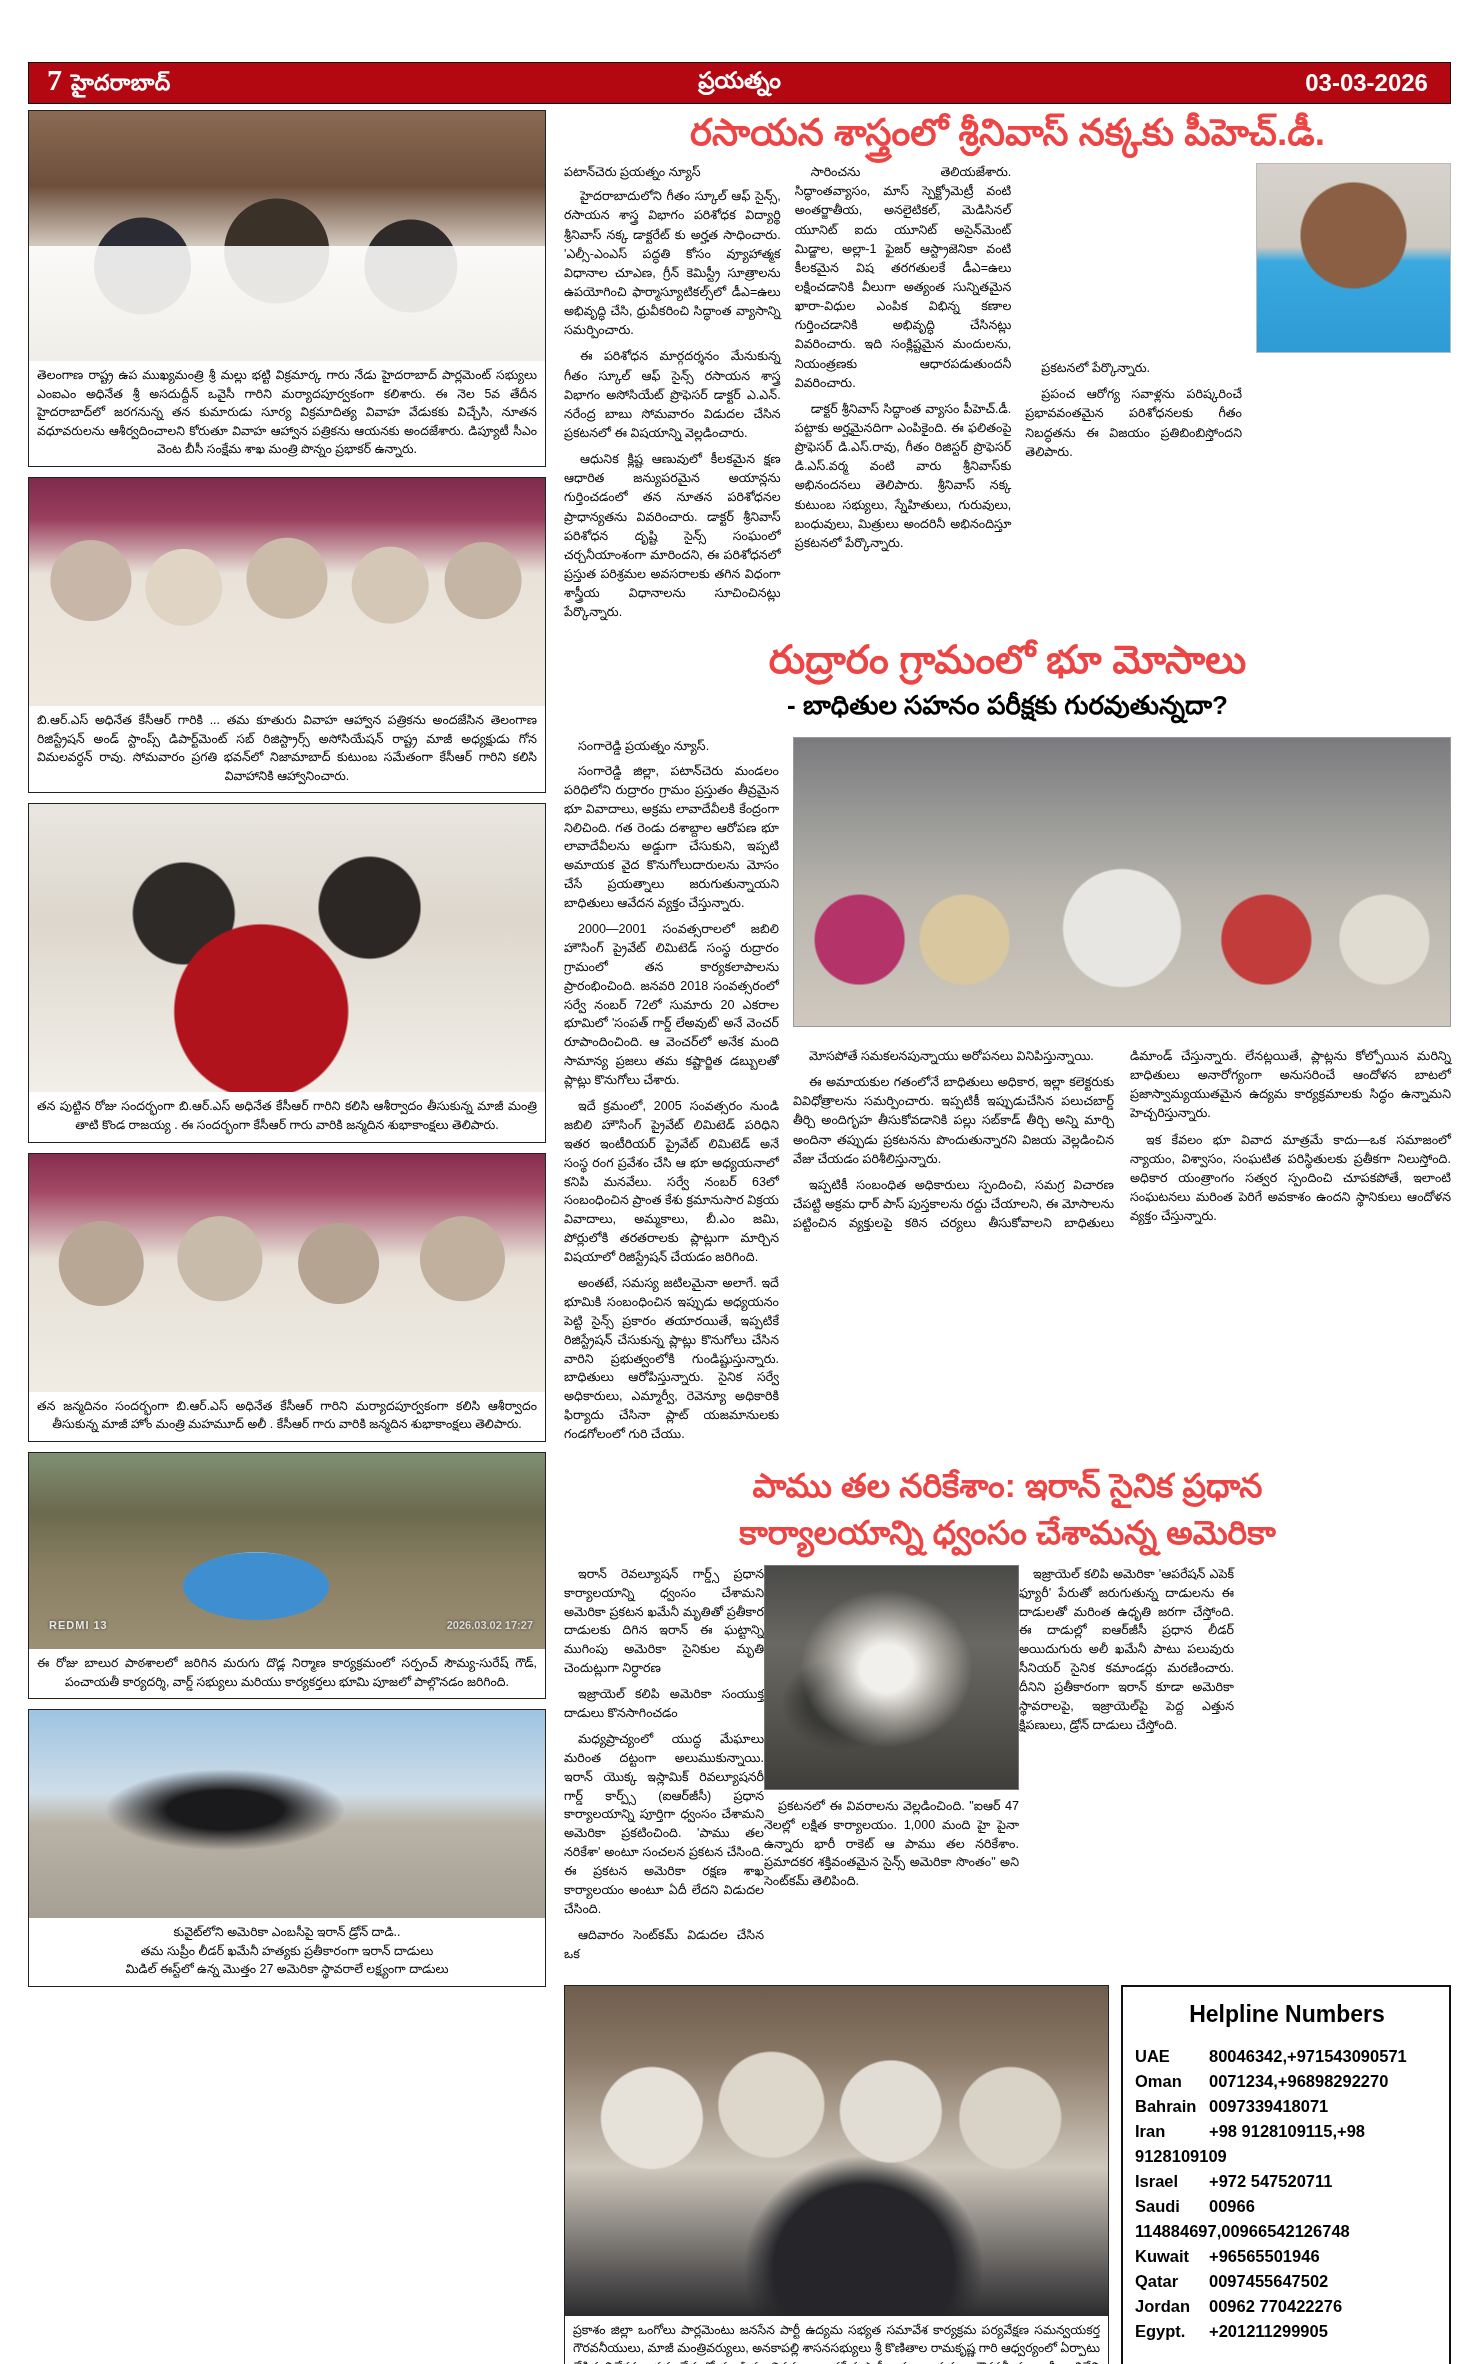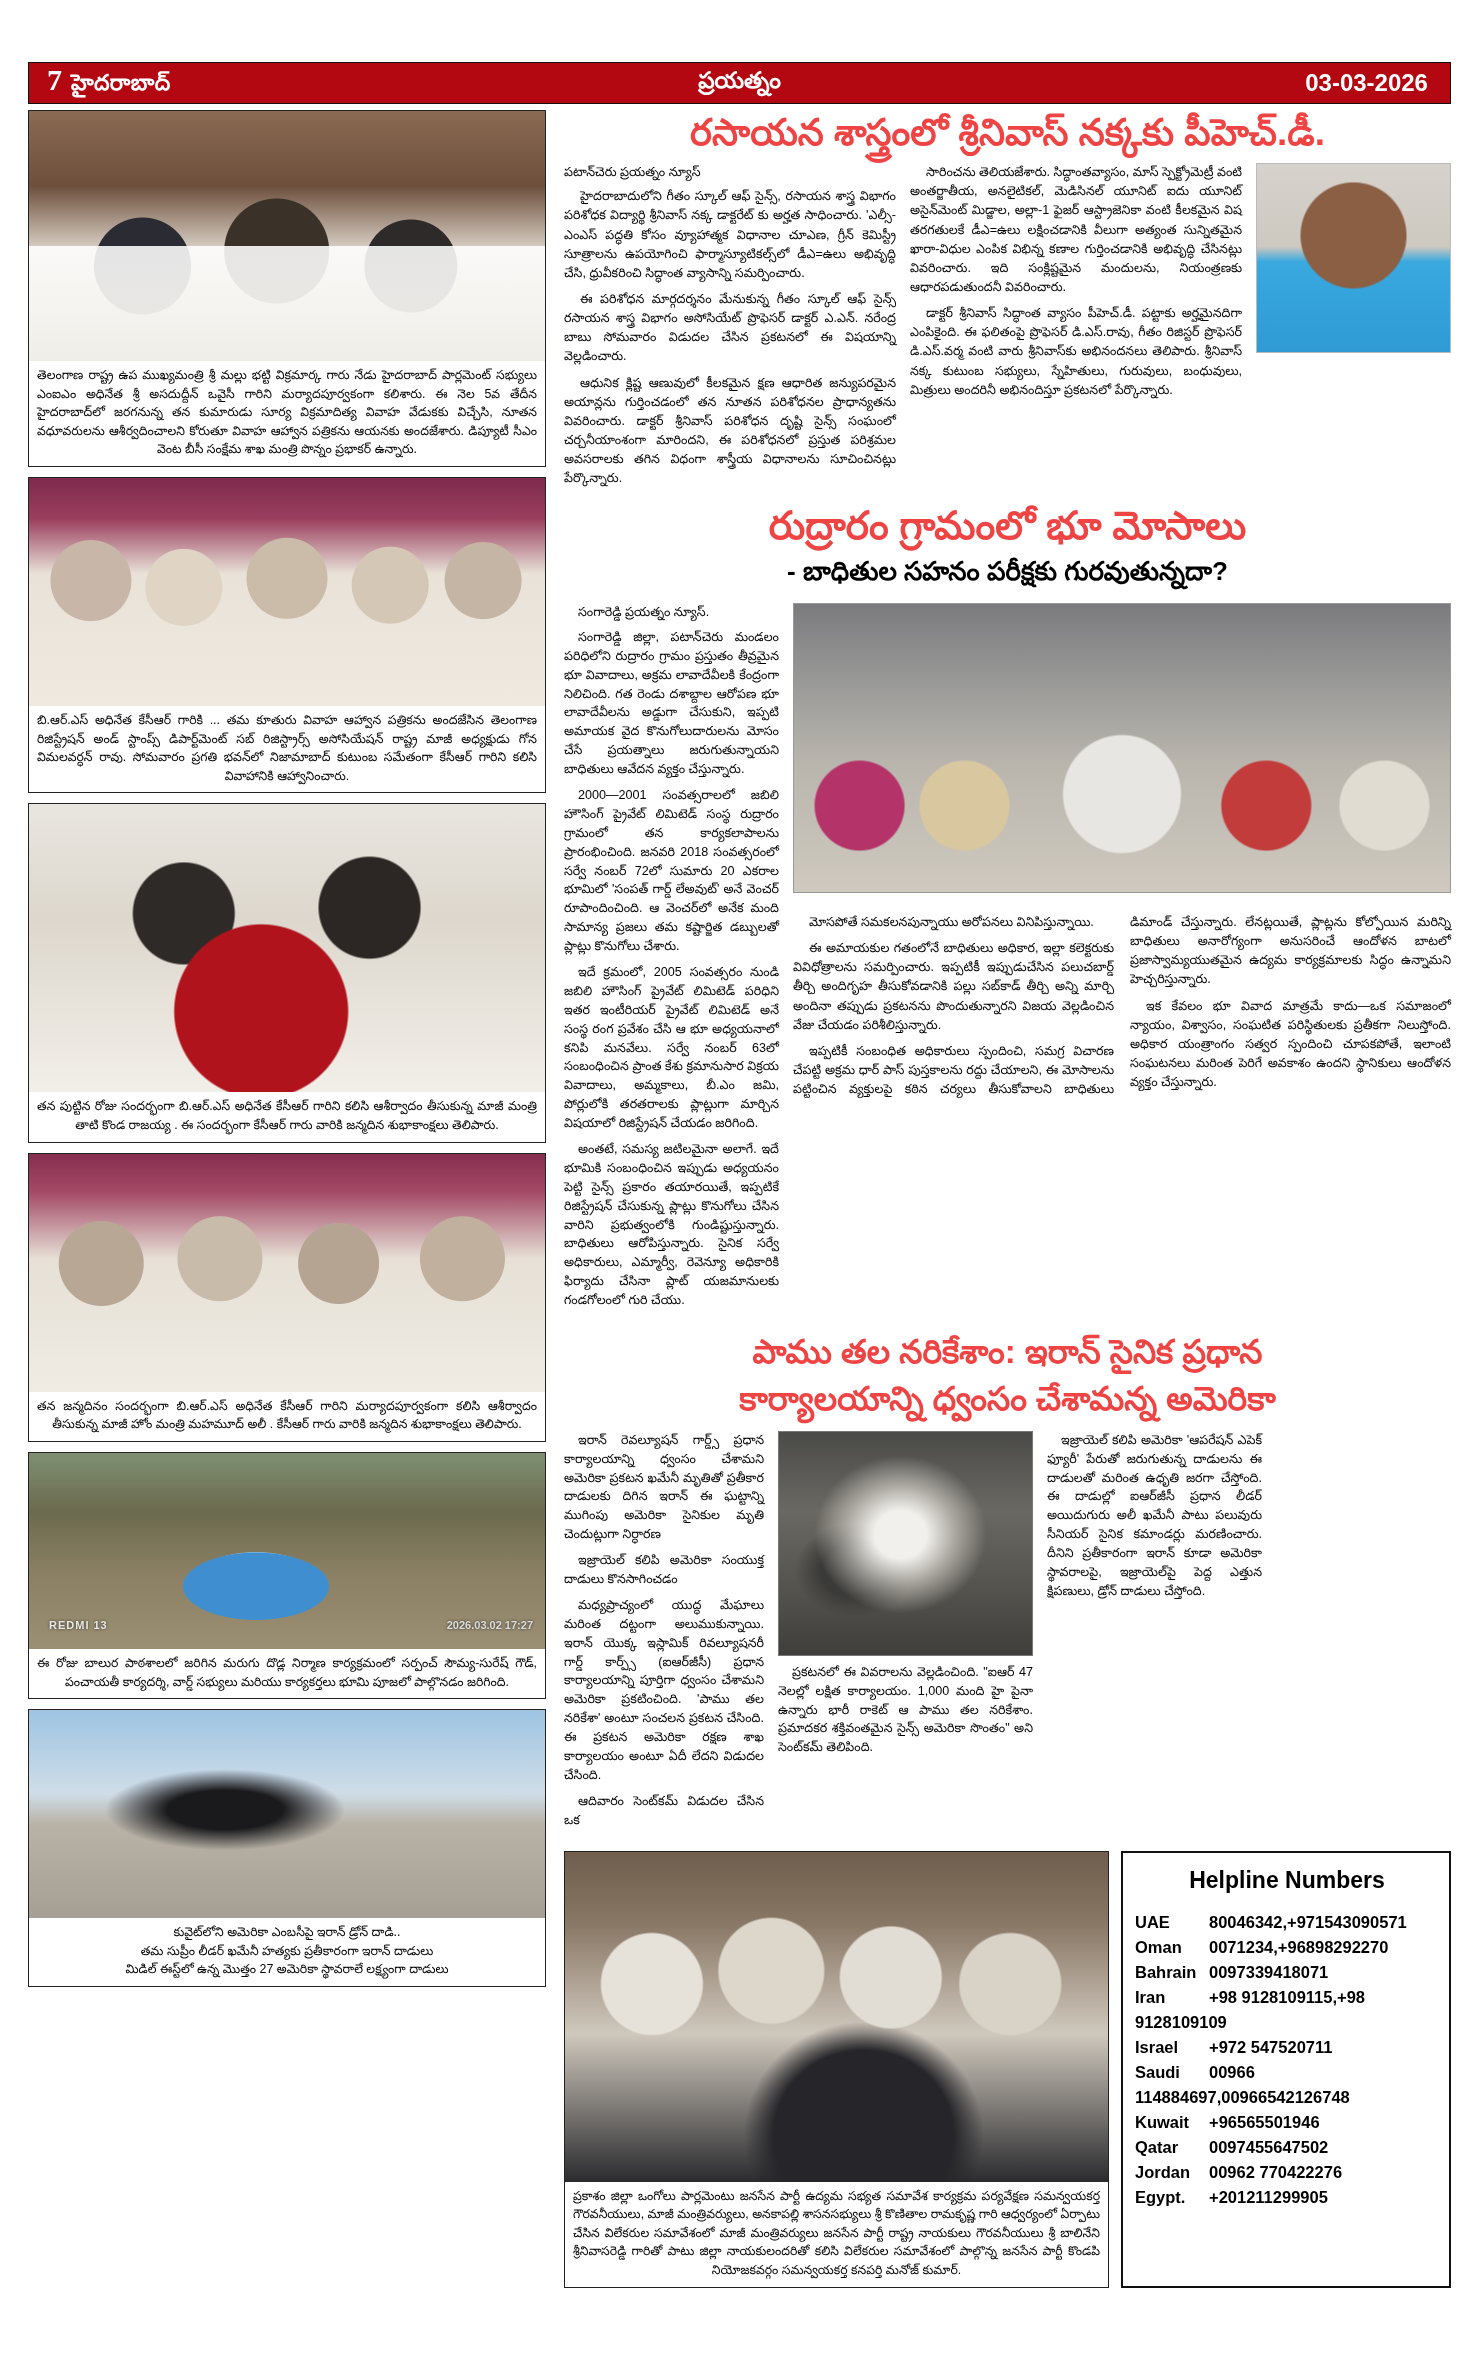--- a/index.html
+++ b/index.html
@@ -199,21 +199,21 @@
     background:
       radial-gradient(circle at 10% 70%, #b4346a 0 44px, transparent 46px),
       radial-gradient(circle at 26% 70%, #d9c89f 0 44px, transparent 46px),
       radial-gradient(circle at 50% 66%, #e8e6e2 0 58px, transparent 60px),
       radial-gradient(circle at 72% 70%, #c23c3c 0 44px, transparent 46px),
       radial-gradient(circle at 90% 70%, #e1dcd2 0 44px, transparent 46px),
       linear-gradient(180deg,#7b7b7f 0%, #9a9a98 28%, #b9b5ad 55%, #cfc9bf 100%);
   }
 
   
-  .a3-wrap { display:flex; gap:14px; }
+  .a3-wrap { display:flex; }
   .a3-col { width: 200px; font-size:12.6px; line-height:1.5; text-align:justify; }
   .a3-col p { margin:0 0 7px 0; text-indent:14px; }
   .a3-mid { width: 255px; }
   .img-strike {
     width:100%; height: 225px; border:1px solid #777;
     background:
       radial-gradient(ellipse at 48% 46%, #f2f0ec 0 26px, rgba(220,216,208,.6) 54px, transparent 86px),
       radial-gradient(ellipse at 30% 62%, #3a3a38 0 34px, transparent 60px),
       linear-gradient(180deg,#4a4a48 0%, #6a6862 35%, #55534e 70%, #3f3e3a 100%);
   }
@@ -319,20 +319,24 @@
       <div class="a1-grid">
         <div class="a1-c a1-body">
           <p style="margin:0 0 5px 0">పటాన్‌చెరు ప్రయత్నం న్యూస్</p>
           <p style="margin:0 0 7px 0;text-indent:16px">హైదరాబాదులోని గీతం స్కూల్ ఆఫ్ సైన్స్, రసాయన శాస్త్ర విభాగం పరిశోధక విద్యార్థి శ్రీనివాస్ నక్క డాక్టరేట్ కు అర్హత సాధించారు. 'ఎల్సీ-ఎంఎస్ పద్ధతి కోసం వ్యూహాత్మక విధానాల చూఎణ, గ్రీన్ కెమిస్ట్రీ సూత్రాలను ఉపయోగించి ఫార్మాస్యూటికల్స్‌లో డీఎ=ఉలు అభివృద్ధి చేసి, ధ్రువీకరించి సిద్ధాంత వ్యాసాన్ని సమర్పించారు.</p>
           <p style="margin:0 0 7px 0;text-indent:16px">ఈ పరిశోధన మార్గదర్శనం మేనుకున్న గీతం స్కూల్ ఆఫ్ సైన్స్ రసాయన శాస్త్ర విభాగం అసోసియేట్ ప్రొఫెసర్ డాక్టర్ ఎ.ఎన్. నరేంద్ర బాబు సోమవారం విడుదల చేసిన ప్రకటనలో ఈ విషయాన్ని వెల్లడించారు.</p>
           <p style="margin:0;text-indent:16px">ఆధునిక క్లిష్ట ఆణువులో కీలకమైన క్షణ ఆధారిత జన్యుపరమైన అయాన్లను గుర్తించడంలో తన నూతన పరిశోధనల ప్రాధాన్యతను వివరించారు. డాక్టర్ శ్రీనివాస్ పరిశోధన దృష్టి సైన్స్ సంఘంలో చర్చనీయాంశంగా మారిందని, ఈ పరిశోధనలో ప్రస్తుత పరిశ్రమల అవసరాలకు తగిన విధంగా శాస్త్రీయ విధానాలను సూచించినట్లు పేర్కొన్నారు.</p>
         </div>
         <div class="a1-c a1-body">
           <p style="margin:0 0 7px 0;text-indent:16px">సారించను తెలియజేశారు. సిద్ధాంతవ్యాసం, మాస్ స్పెక్ట్రోమెట్రీ వంటి అంతర్జాతీయ, అనలైటికల్, మెడిసినల్ యూనిట్ ఐదు యూనిట్ అసైన్‌మెంట్ మిడ్జాల, అల్లా-1 ఫైజర్ ఆస్ట్రాజెనికా వంటి కీలకమైన విష తరగతులకే డీఎ=ఉలు లక్షించడానికి వీలుగా అత్యంత సున్నితమైన ఖారా-విధుల ఎంపిక విభిన్న కణాల గుర్తించడానికి అభివృద్ధి చేసినట్లు వివరించారు. ఇది సంక్లిష్టమైన మందులను, నియంత్రణకు ఆధారపడుతుందనీ వివరించారు.</p>
           <p style="margin:0;text-indent:16px">డాక్టర్ శ్రీనివాస్ సిద్ధాంత వ్యాసం పీహెచ్.డీ. పట్టాకు అర్హమైనదిగా ఎంపికైంది. ఈ ఫలితంపై ప్రొఫెసర్ డి.ఎస్.రావు, గీతం రిజిస్టర్ ప్రొఫెసర్ డి.ఎస్.వర్మ వంటి వారు శ్రీనివాస్‌కు అభినందనలు తెలిపారు. శ్రీనివాస్ నక్క కుటుంబ సభ్యులు, స్నేహితులు, గురువులు, బంధువులు, మిత్రులు అందరినీ అభినందిస్తూ ప్రకటనలో పేర్కొన్నారు.</p>
+        </div>
+        <div class="a1-c a1-body">
+          <p style="margin:196px 0 7px 0;text-indent:16px">ప్రకటనలో పేర్కొన్నారు.</p>
+          <p style="margin:0;text-indent:16px">ప్రపంచ ఆరోగ్య సవాళ్లను పరిష్కరించే ప్రభావవంతమైన పరిశోధనలకు గీతం నిబద్ధతను ఈ విజయం ప్రతిబింబిస్తోందని తెలిపారు.</p>
         </div>
       </div>
     </div>
 
     <div class="article">
       <h1 class="headline h2">రుద్రారం గ్రామంలో భూ మోసాలు</h1>
       <div class="subhead">- బాధితుల సహనం పరీక్షకు గురవుతున్నదా?</div>
 
       <div class="a2-wrap">
         <div class="a2-textcol">

